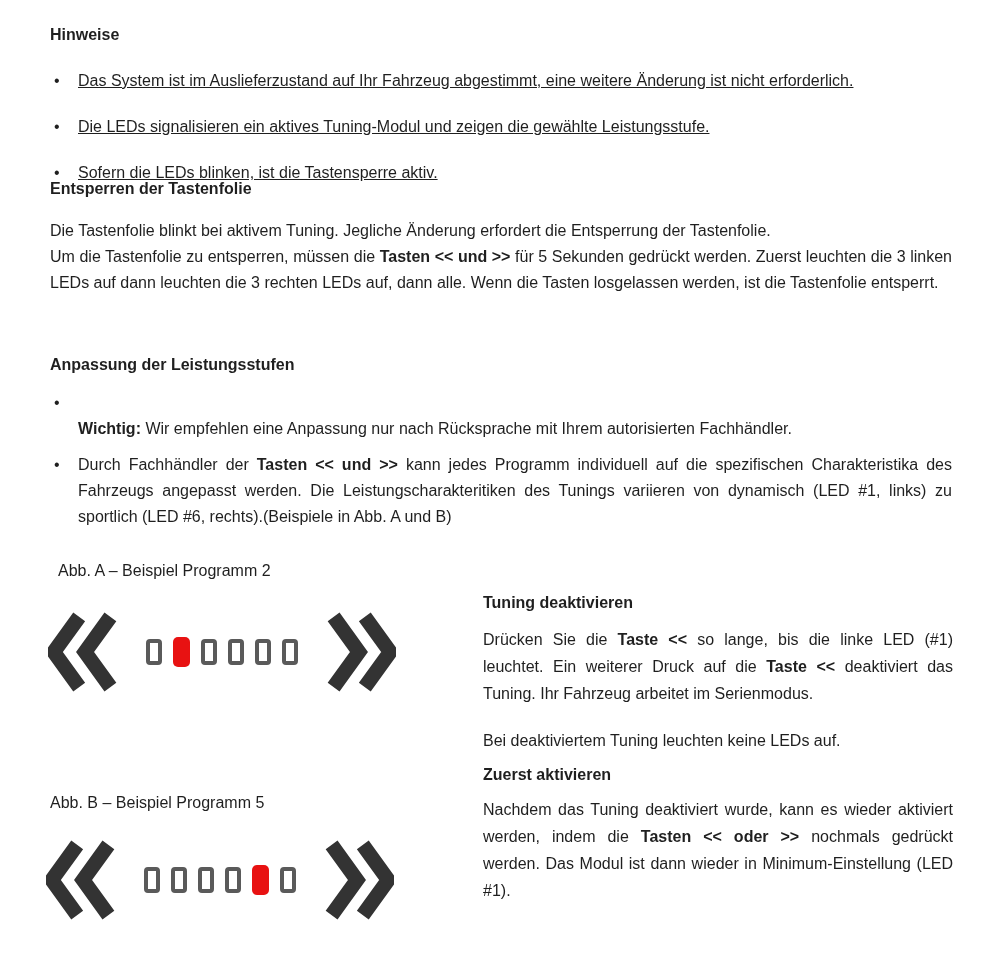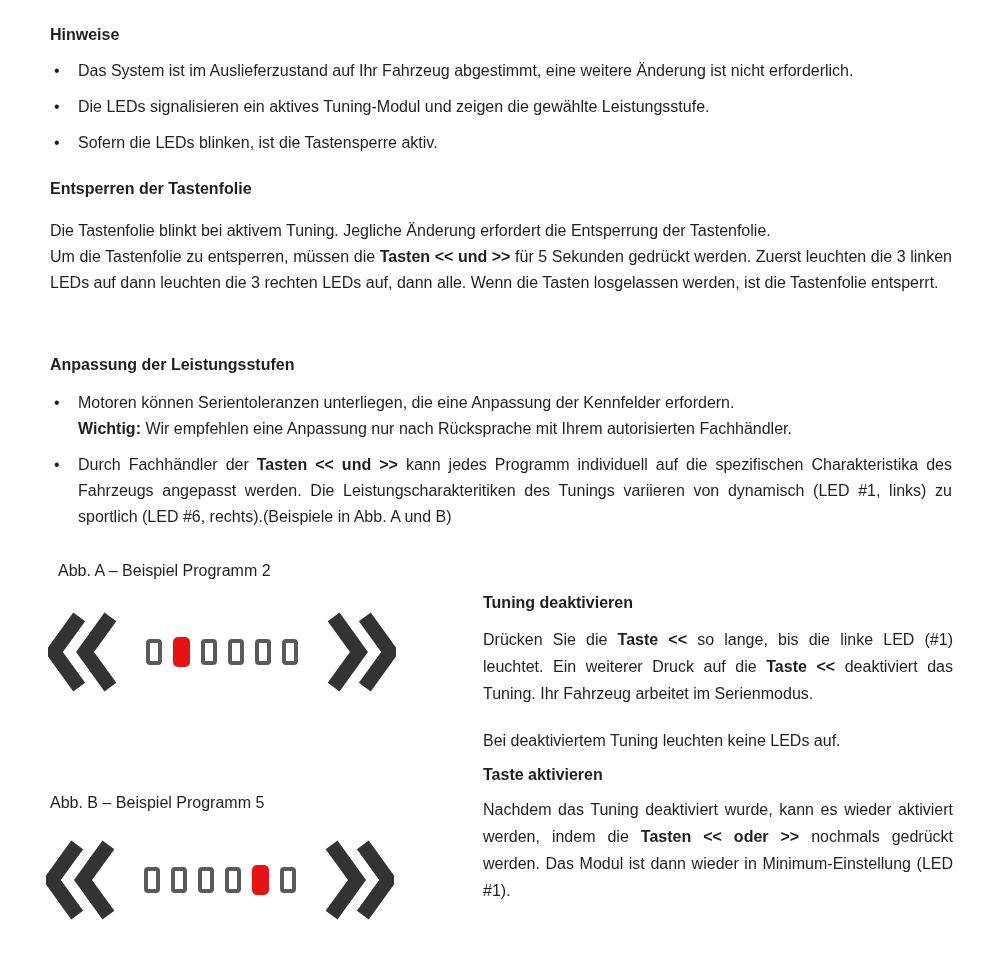--- a/index.html
+++ b/index.html
@@ -30,21 +30,21 @@
   #sec-anpassung-b1{left:50px;top:390px;width:902px;}
   #sec-anpassung-b2{left:50px;top:452px;width:902px;}
   #fig-a-label{left:58px;top:558px;width:420px;}
   #fig-a{left:48px;top:612px;}
   #fig-b-label{left:50px;top:790px;width:420px;}
   #fig-b{left:46px;top:840px;}
   #right-col{left:483px;top:590px;width:470px;line-height:27px;}
 
   
   ul.bullets{list-style:none;}
-  ul.bullets li{position:relative;padding-left:28px;margin-top:10px;}
+  ul.bullets li{position:relative;padding-left:28px;margin-top:20px;text-decoration:underline;}
   ul.bullets li::before{
     content:"\2022";
     position:absolute;left:4px;top:0;
     font-size:16px;color:var(--text);
   }
   .bullet-line{position:relative;padding-left:28px;}
   .bullet-line::before{
     content:"\2022";
     position:absolute;left:4px;top:0;
     font-size:16px;color:var(--text);
@@ -96,21 +96,21 @@
   <section class="block" id="sec-entsperren-p">
     <p>Die Tastenfolie blinkt bei aktivem Tuning. Jegliche Änderung erfordert die Entsperrung der Tastenfolie.</p>
     <p class="just"><span>Um die Tastenfolie zu entsperren, müssen die </span><span class="b">Tasten &lt;&lt; und &gt;&gt;</span><span> für 5 Sekunden gedrückt werden. Zuerst leuchten die 3 linken LEDs auf dann leuchten die 3 rechten LEDs auf, dann alle. Wenn die Tasten losgelassen werden, ist die Tastenfolie entsperrt.</span></p>
   </section>
 
   <section class="block" id="sec-anpassung-h">
     <h2 class="doc-h">Anpassung der Leistungsstufen</h2>
   </section>
   <section class="block" id="sec-anpassung-b1">
     <div class="bullet-line">
-      <span>Motoren können Serientoleranzen unterliegen, die eine Anpassung der Kennfelder erfordern.</span><br>
+      <br>
       <span class="b">Wichtig:</span><span> Wir empfehlen eine Anpassung nur nach Rücksprache mit Ihrem autorisierten Fachhändler.</span>
     </div>
   </section>
   <section class="block" id="sec-anpassung-b2">
     <div class="bullet-line just">
       <span>Durch Fachhändler der </span><span class="b">Tasten &lt;&lt; und &gt;&gt;</span><span> kann jedes Programm individuell auf die spezifischen Charakteristika des Fahrzeugs angepasst werden. Die Leistungscharakteritiken des Tunings variieren von dynamisch (LED #1, links) zu sportlich (LED #6, rechts).(Beispiele in Abb. A und B)</span>
     </div>
   </section>
 
   <div class="block" id="fig-a-label">Abb. A – Beispiel Programm 2</div>
@@ -150,17 +150,17 @@
     <svg class="chevrons right" viewBox="0 0 80 80">
       <polyline points="32,4 6,40 32,76" fill="none" stroke-width="15"></polyline>
       <polyline points="64,4 38,40 64,76" fill="none" stroke-width="15"></polyline>
     </svg>
   </div>
 
   <section class="block" id="right-col">
     <h2 class="doc-h rc-h">Tuning deaktivieren</h2>
     <p class="just rc-p1"><span>Drücken Sie die </span><span class="b">Taste &lt;&lt;</span><span> so lange, bis die linke LED (#1) leuchtet. Ein weiterer Druck auf die </span><span class="b">Taste &lt;&lt;</span><span> deaktiviert das Tuning. Ihr Fahrzeug arbeitet im Serienmodus.</span></p>
     <p class="rc-p2">Bei deaktiviertem Tuning leuchten keine LEDs auf.</p>
-    <h2 class="doc-h rc-h2">Taste aktivieren</h2>
+    <h2 class="doc-h rc-h2">Zuerst aktivieren</h2>
     <p class="just rc-p3"><span>Nachdem das Tuning deaktiviert wurde, kann es wieder aktiviert werden, indem die </span><span class="b">Tasten &lt;&lt; oder &gt;&gt;</span><span> nochmals gedrückt werden. Das Modul ist dann wieder in Minimum-Einstellung (LED #1).</span></p>
   </section>
 
 </div>
 
 </body></html>

